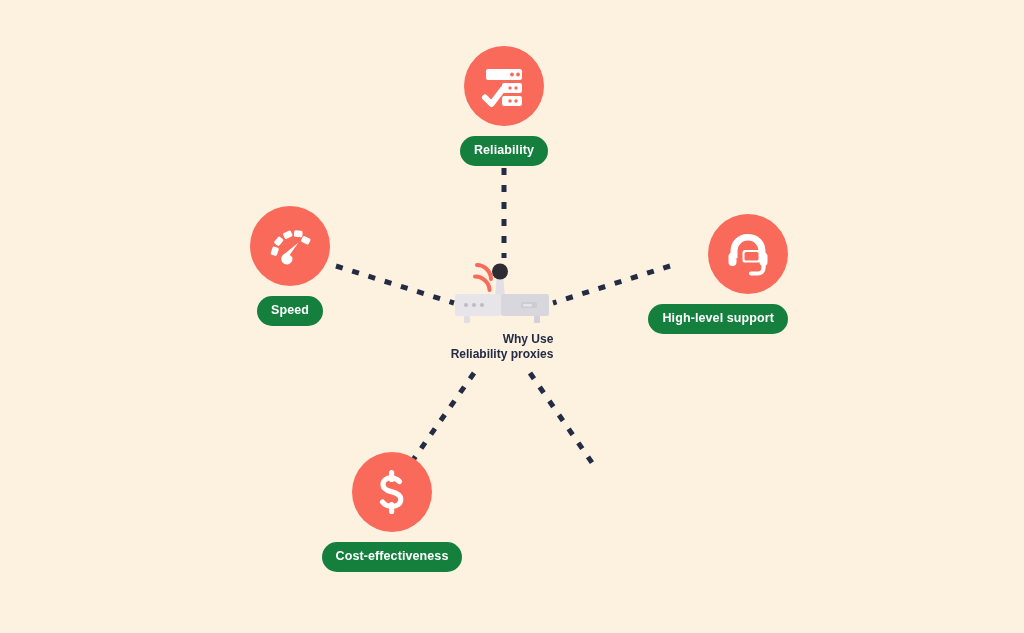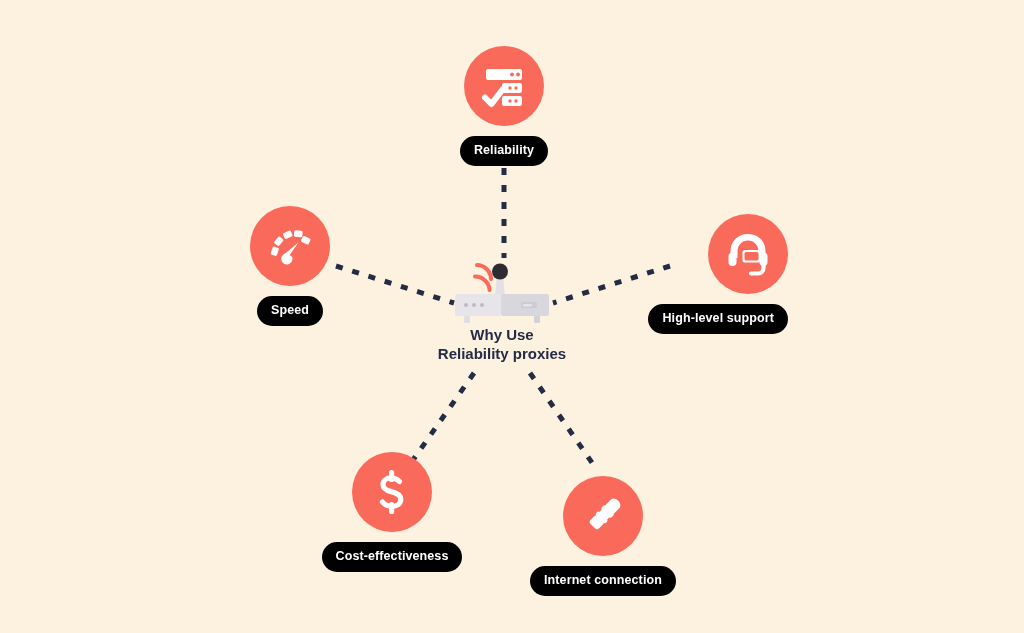--- a/index.html
+++ b/index.html
@@ -36,21 +36,21 @@
     height: 80px;
     border-radius: 50%;
     background: #F96A5B;
     display: flex;
     align-items: center;
     justify-content: center;
   }
   .icon-circle svg { display: block; }
   .pill {
     margin-top: 10px;
-    background: #000000;
+    background: #15803d;
     color: #FFFFFF;
     border-radius: 999px;
     font-size: 12.5px;
     font-weight: 700;
     line-height: 1;
     padding: 8px 14px 9px 14px;
     white-space: nowrap;
     letter-spacing: 0.1px;
   }
   
@@ -66,23 +66,24 @@
     left: 412px;
     top: 246px;
     width: 180px;
     display: flex;
     flex-direction: column;
     align-items: center;
   }
   .router-art { position: relative; width: 110px; height: 80px; }
   .router-art svg { display: block; }
   .center-caption {
-    text-align: center;
+    margin-top: 6px;
+    text-align: right;
     color: #232B45;
-    font-size: 15px;
+    font-size: 12px;
     font-weight: 700;
     line-height: 1.25;
   }
 </style>
 </head>
 <body>
 
 <div id="canvas">
 
   <svg id="lines-layer" viewBox="0 0 1024 633" xmlns="http://www.w3.org/2000/svg">
@@ -160,45 +161,20 @@
                    C15 20.6 18.3 22.4 23.3 23.6 C29 25 32.8 26.7 32.8 31.3
                    C32.8 35.6 29 38.4 24 38.4 C20 38.4 16.8 37 14.5 34" fill="none" stroke="#ffffff" stroke-width="5.2" stroke-linecap="round"></path>
           <line x1="23.6" y1="4.5" x2="23.6" y2="11.5" stroke="#ffffff" stroke-width="5.2" stroke-linecap="round"></line>
           <line x1="23.6" y1="36.5" x2="23.6" y2="43.5" stroke="#ffffff" stroke-width="5.2" stroke-linecap="round"></line>
         </svg>
       </span>
     </div>
     <div class="pill">Cost-effectiveness</div>
   </div>
 
-  <div class="node" id="node-internet">
-    <div class="icon-circle">
-      <span>
-        <svg width="48" height="48" viewBox="0 0 48 48" xmlns="http://www.w3.org/2000/svg">
-          <g fill="#ffffff">
-
-            <g transform="rotate(45 30 18)">
-              <path d="M24 9.5 C24 6.8 26.5 5 30 5 C33.5 5 36 6.8 36 9.5 L36 17.5
-                       L24 17.5 Z"></path>
-              <rect x="23" y="17" width="14" height="6" rx="2.4"></rect>
-              <rect x="26.5" y="22.5" width="7" height="4.5" rx="1.6"></rect>
-            </g>
-
-            <g transform="rotate(45 18 30)">
-              <rect x="12" y="25" width="12" height="11" rx="3"></rect>
-              <rect x="11" y="21" width="14" height="5" rx="2.2"></rect>
-              <rect x="12.5" y="13.5" width="3.6" height="8.5" rx="1.8"></rect>
-              <rect x="19.8" y="13.5" width="3.6" height="8.5" rx="1.8"></rect>
-            </g>
-          </g>
-        </svg>
-      </span>
-    </div>
-    <div class="pill">Internet connection</div>
-  </div>
 
   <div id="center-node">
     <div class="router-art">
       <svg width="110" height="80" viewBox="0 0 110 80" xmlns="http://www.w3.org/2000/svg">
 
         <g fill="none" stroke="#F96A5B" stroke-width="4" stroke-linecap="round">
           <path d="M44 33 C44 25 37 19 30 19"></path>
           <path d="M42.5 44 C42.5 36.5 35.5 30.5 28 30.5"></path>
         </g>
 

